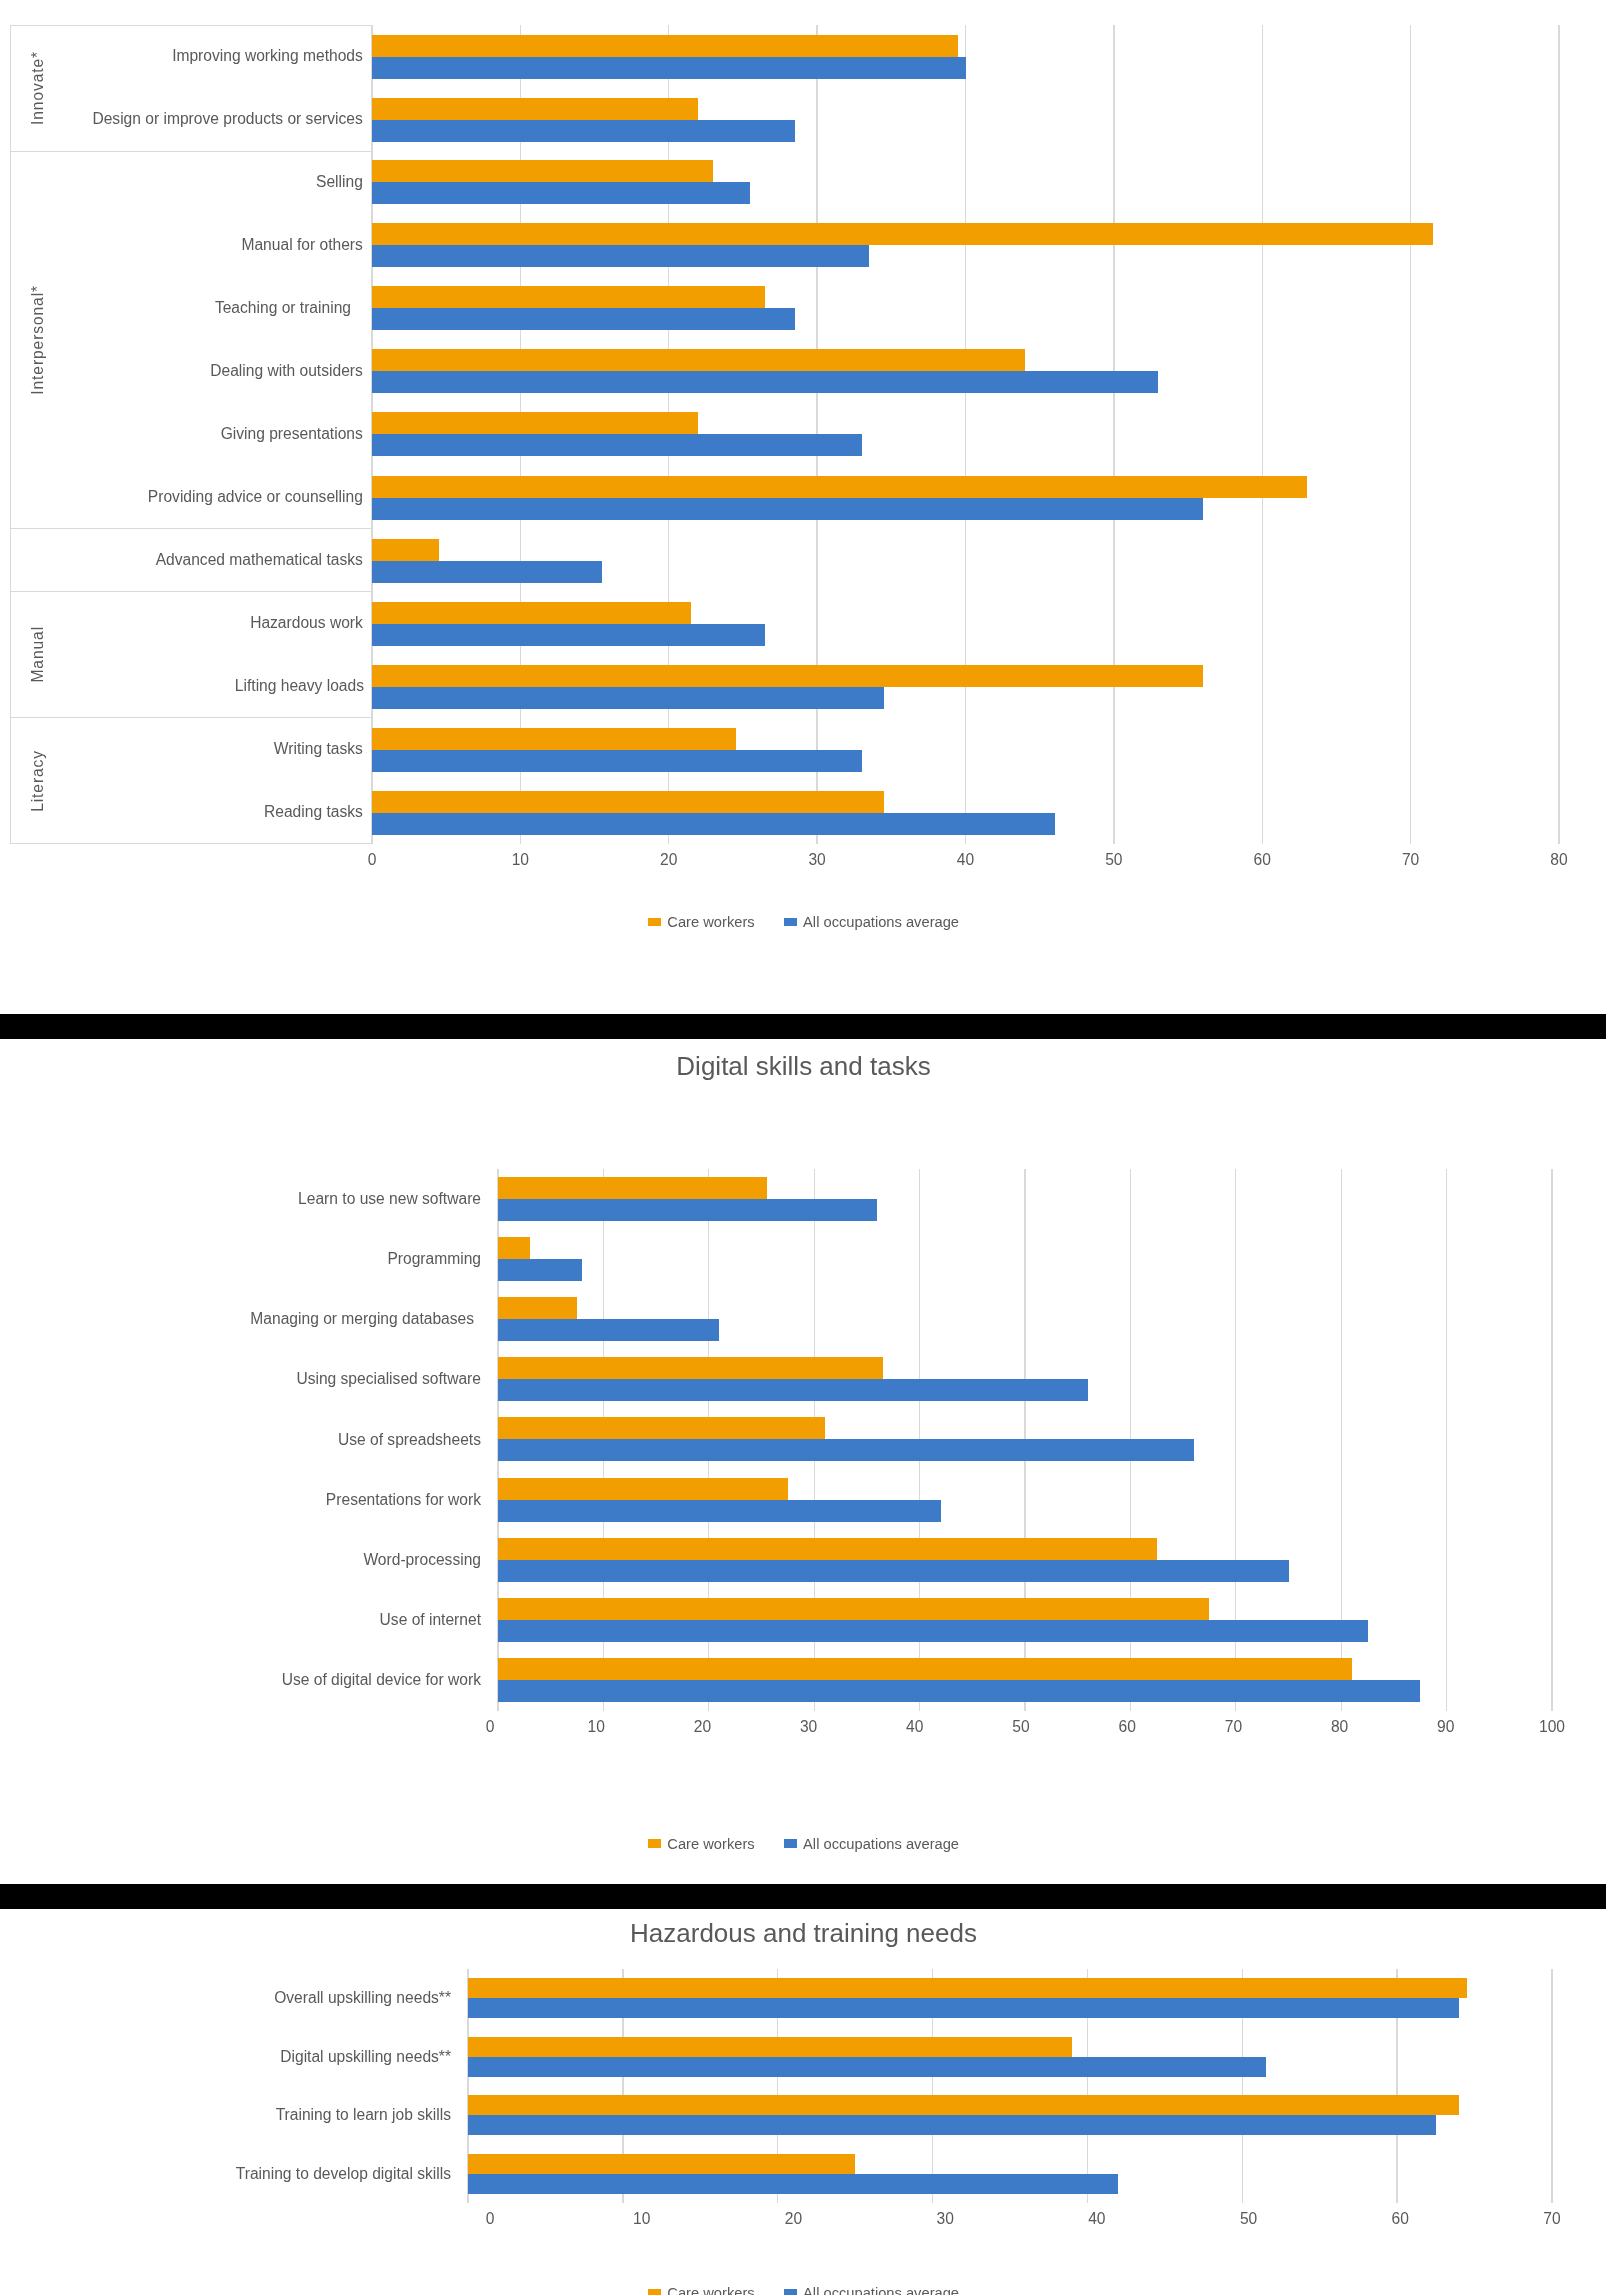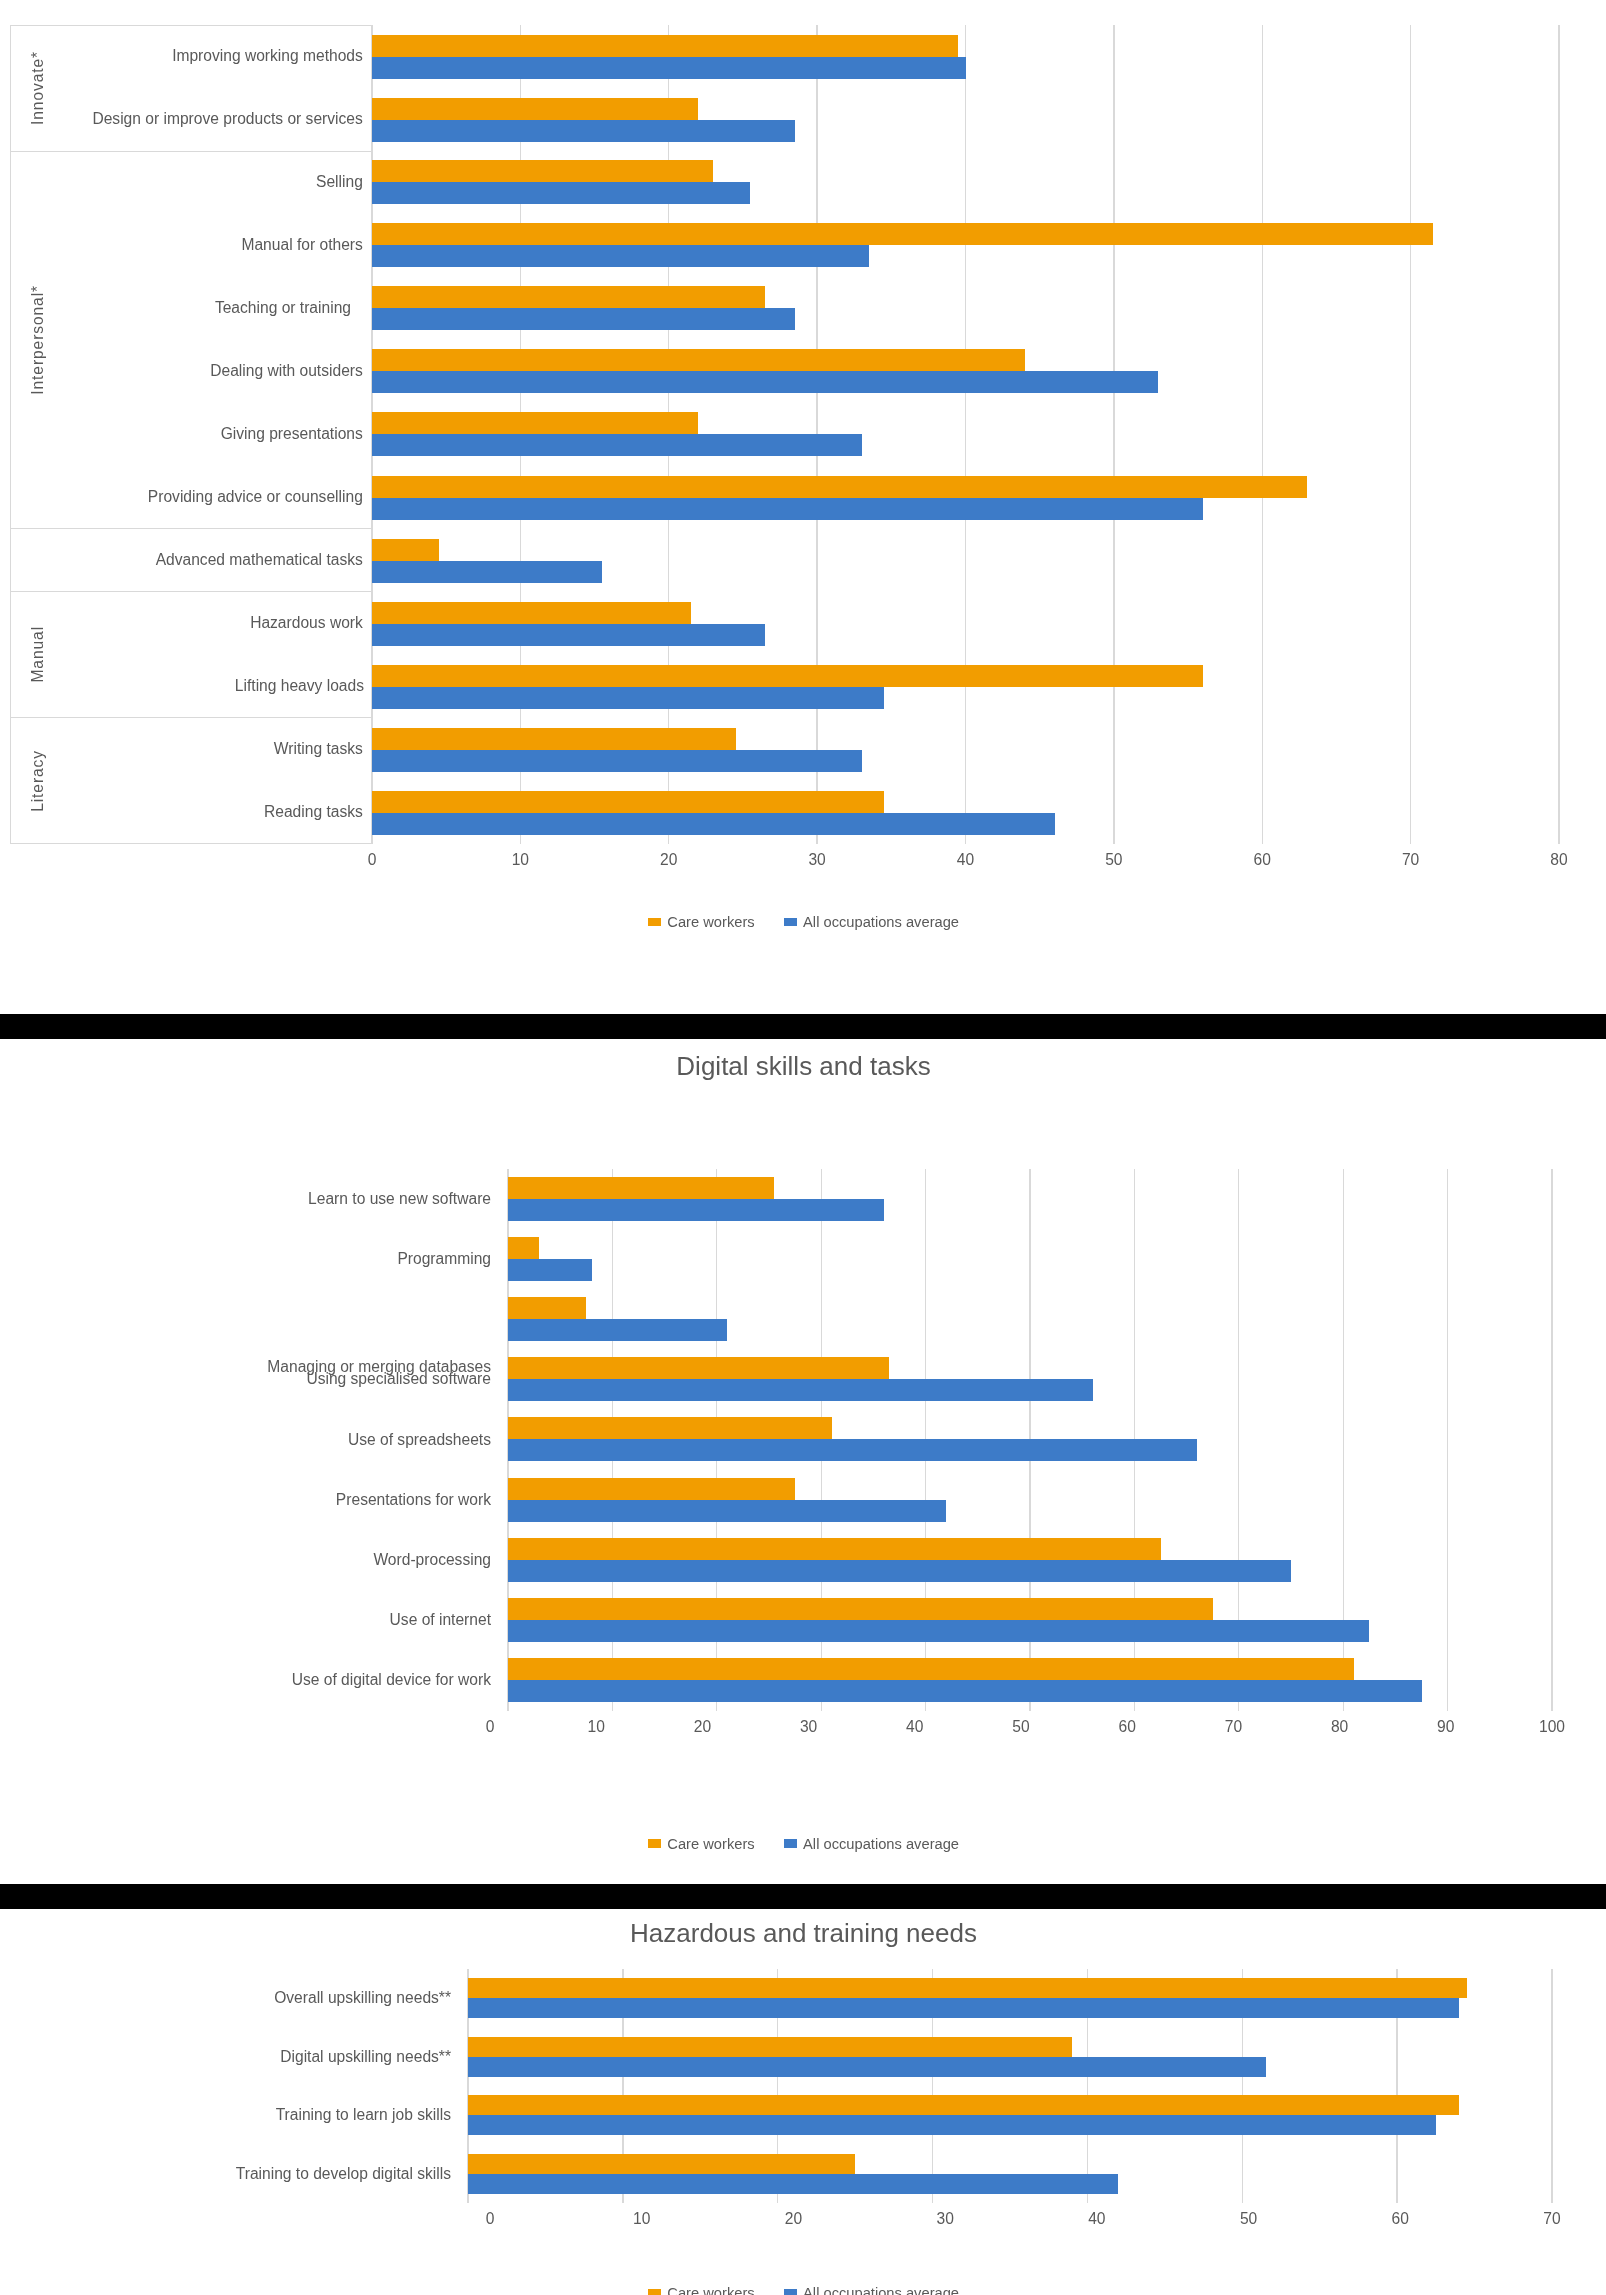--- a/index.html
+++ b/index.html
@@ -154,25 +154,25 @@
           <span>Care workers</span>
         </div>
         <div class="legend-item">
           <span class="swatch" style="background: rgb(61, 123, 200);"></span>
           <span>All occupations average</span>
         </div>
       </div>
     </section>
     <section class="chart-section" style="top: 1039px; height: 845px;">
       <h2 class="chart-title" style="margin-top: 11.5px; height: 39px;">Digital skills and tasks</h2>
-      <div class="chart-body" style="margin-top: 79px; height: 542px; padding-left: 18px; padding-right: 55px;">
+      <div class="chart-body" style="margin-top: 79px; height: 542px; padding-left: 8px; padding-right: 55px;">
         <div class="labels" style="width: 490px;">
           <div class="cat-label" style="top: 5.55556%; right: 17px;">Learn to use new software</div>
           <div class="cat-label" style="top: 16.6667%; right: 17px;">Programming</div>
-          <div class="cat-label" style="top: 27.7778%; right: 17px; margin-top: 48px;">Managing or merging databases</div>
+          <div class="cat-label" style="top: 27.7778%; right: 24px;">Managing or merging databases</div>
           <div class="cat-label" style="top: 38.8889%; right: 17px;">Using specialised software</div>
           <div class="cat-label" style="top: 50%; right: 17px;">Use of spreadsheets</div>
           <div class="cat-label" style="top: 61.1111%; right: 17px;">Presentations for work</div>
           <div class="cat-label" style="top: 72.2222%; right: 17px;">Word-processing</div>
           <div class="cat-label" style="top: 83.3333%; right: 17px;">Use of internet</div>
           <div class="cat-label" style="top: 94.4444%; right: 17px;">Use of digital device for work</div>
         </div>
         <div class="plot">
           <div class="gridline" style="left: calc(0% - 0.7px);"></div>
           <div class="gridline" style="left: calc(10% - 0.7px);"></div>

